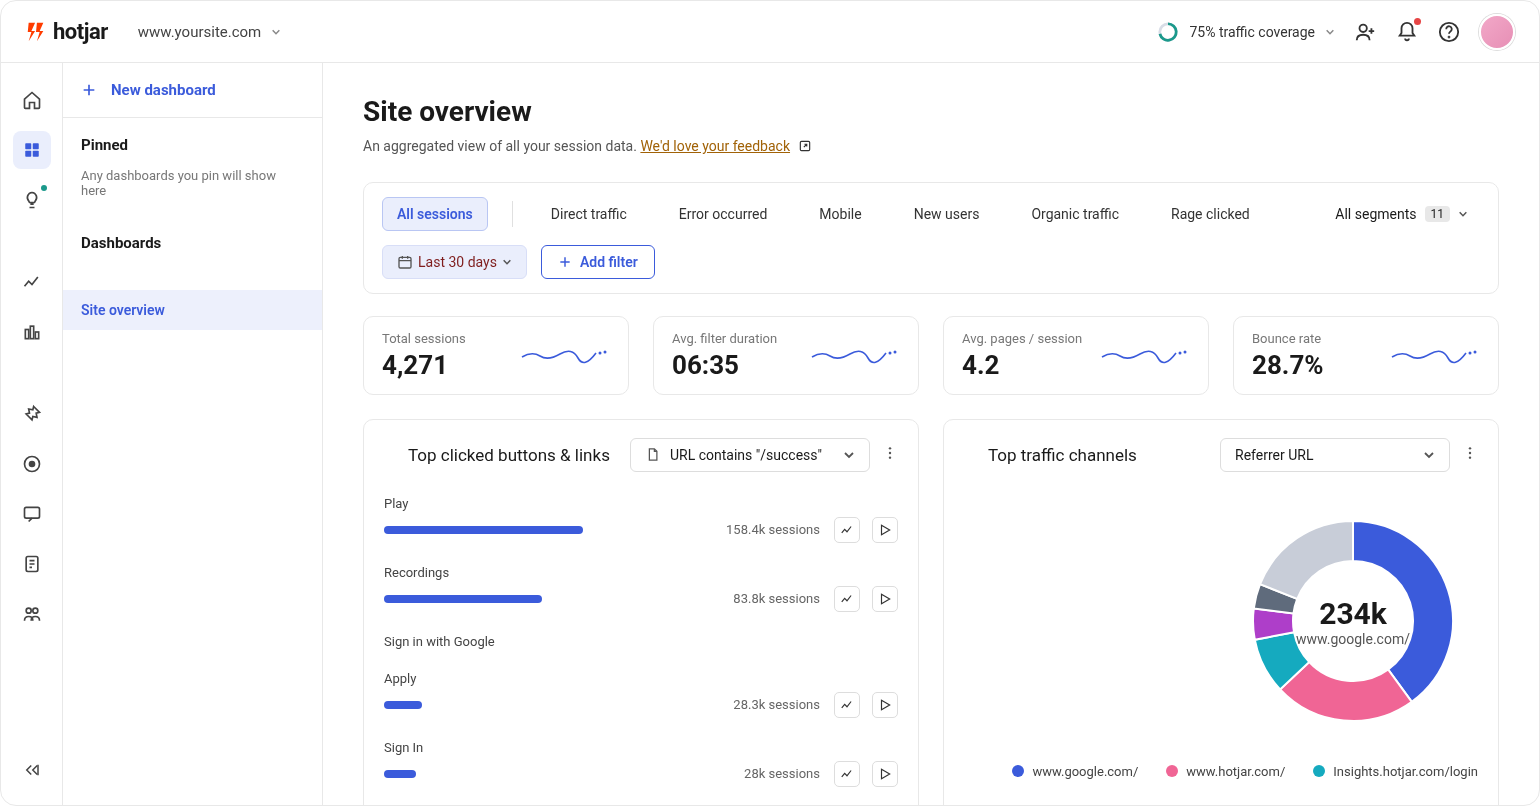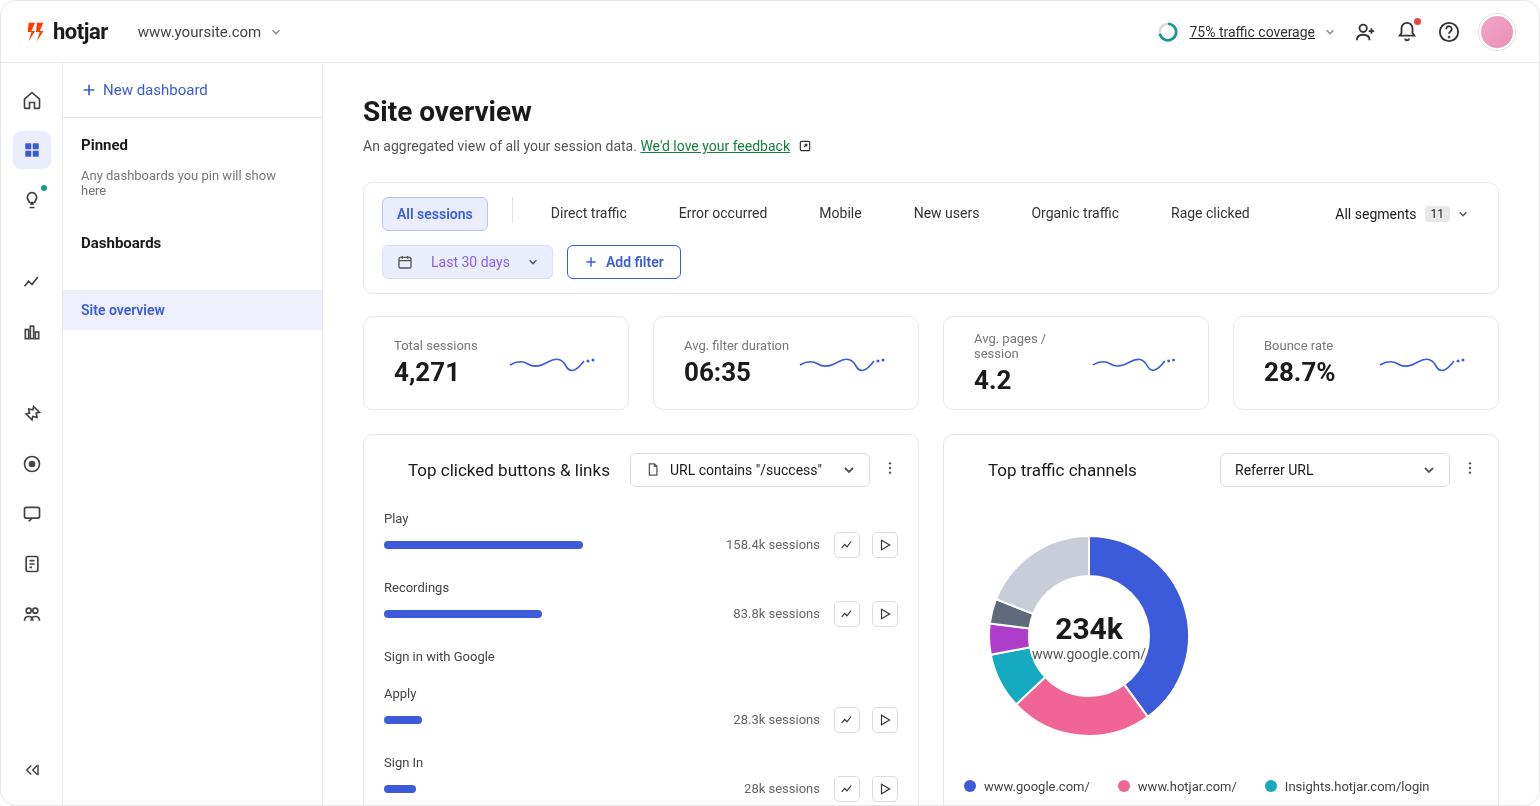--- a/index.html
+++ b/index.html
@@ -4,66 +4,66 @@
 <style>
 * { box-sizing: border-box; margin: 0; padding: 0; }
 body { font-family: -apple-system, BlinkMacSystemFont, "Segoe UI", Roboto, sans-serif; background: #fff; color: #1a1a1a; width: 1540px; height: 806px; overflow: hidden; border-radius: 16px; border: 1px solid #e8e8e8; }
 
 
 .topbar { height: 62px; border-bottom: 1px solid #e8e8e8; display: flex; align-items: center; padding: 0 24px; }
 .logo { display: flex; align-items: center; gap: 6px; font-size: 22px; font-weight: 700; letter-spacing: -0.5px; }
 .logo-mark { width: 22px; height: 22px; }
 .site-select { margin-left: 30px; display: flex; align-items: center; gap: 10px; color: #444; font-size: 15px; cursor: pointer; }
 .caret { width: 10px; height: 10px; }
-.topbar-right { margin-left: auto; display: flex; align-items: center; gap: 18px; text-decoration: underline; }
+.topbar-right { margin-left: auto; display: flex; align-items: center; gap: 18px; }
 .coverage { display: flex; align-items: center; gap: 10px; font-size: 14px; color: #333; cursor: pointer; }
 .ring { width: 22px; height: 22px; }
 .icon-btn { width: 24px; height: 24px; display: flex; align-items: center; justify-content: center; cursor: pointer; color: #333; position: relative; }
 .avatar { width: 36px; height: 36px; border-radius: 50%; background: linear-gradient(135deg,#f2a8c8,#e78fb5); border: 2px solid #fff; box-shadow: 0 0 0 1px #ddd; }
 
 
 .layout { display: flex; height: calc(806px - 62px); }
 .iconrail { width: 62px; border-right: 1px solid #e8e8e8; display: flex; flex-direction: column; align-items: center; padding-top: 18px; gap: 12px; }
 .iconrail .rail-item { width: 38px; height: 38px; display: flex; align-items: center; justify-content: center; border-radius: 8px; cursor: pointer; color: #444; position: relative; }
 .iconrail .rail-item.active { background: #eaeefc; color: #3b5bdb; }
 .iconrail .spacer { height: 20px; }
 .iconrail .bottom { margin-top: auto; margin-bottom: 18px; }
 .badge-dot { position:absolute; top:4px; right:4px; width:6px; height:6px; background:#1b998b; border-radius:50%; }
 
 .sidebar { width: 260px; border-right: 1px solid #e8e8e8; display: flex; flex-direction: column; }
 .sidebar .new-dash { padding: 18px 18px; border-bottom: 1px solid #e8e8e8; }
-.new-dash-btn { display: flex; align-items: center; gap: 6px; color: #3b5bdb; font-weight: 400; font-size: 15px; cursor: pointer; }
+.new-dash-btn { display: flex; align-items: center; gap: 14px; color: #3b5bdb; font-weight: 700; font-size: 15px; cursor: pointer; }
 .sidebar .section { padding: 18px; }
 .sidebar .section-title { font-weight: 700; font-size: 15px; margin-bottom: 14px; }
 .sidebar .hint { font-size: 13px; color: #777; }
 .sidebar .nav-item { padding: 12px 18px; font-size: 14px; color: #3b5bdb; cursor: pointer; }
 .sidebar .nav-item.active { background: #edf0fc; font-weight: 600; }
 
 .main { flex: 1; padding: 32px 40px 0 40px; overflow-y: hidden; }
 .page-header { display: flex; align-items: flex-start; }
 .page-title { font-size: 28px; font-weight: 700; margin-bottom: 10px; }
 .page-sub { font-size: 14px; color: #555; }
-.page-sub a { color: #15803d; text-decoration: underline; }
+.page-sub a { color: #a16207; text-decoration: underline; }
 .ext-icon { display:inline-block; vertical-align:middle; margin-left:4px; }
 .header-right { margin-left: auto; display: flex; align-items: center; gap: 14px; }
 .add-widget { background: #3b5bdb; color: #fff; border: none; padding: 10px 18px; border-radius: 6px; font-size: 15px; font-weight: 600; display: flex; align-items: center; gap: 8px; cursor: pointer; }
 
 .filters-card { margin-top: 26px; border: 1px solid #e8e8e8; border-radius: 10px; padding: 14px 18px; }
-.segments-row { display: flex; gap: 24px; }
+.segments-row { display: flex; align-items: center; gap: 24px; }
 .segment { font-size: 14px; color: #333; padding: 8px 14px; border-radius: 6px; cursor: pointer; white-space: nowrap; }
 .segment.active { background: #eaeefc; color: #3b5bdb; font-weight: 600; border: 1px solid #b9c6f3; }
 .seg-divider { width: 1px; height: 26px; background: #e0e0e0; }
 .all-segments { margin-left: auto; display: flex; align-items: center; gap: 8px; font-size: 14px; padding: 6px 12px; border-radius: 6px; cursor: pointer; }
 .count-pill { background: #e8e8e8; padding: 1px 6px; border-radius: 4px; font-size: 12px; }
 .filters-row { display: flex; align-items: center; gap: 14px; margin-top: 14px; }
-.date-select { background: #eaeefc; border: 1px solid #d8def7; padding: 8px 14px; border-radius: 6px; display: flex; align-items: center; gap: 18px; font-size: 14px; color: #8b5cf6; cursor: pointer; }
+.date-select { background: #eaeefc; border: 1px solid #d8def7; padding: 8px 14px; border-radius: 6px; display: flex; align-items: center; gap: 5px; font-size: 14px; color: #7f1d1d; cursor: pointer; }
 .add-filter { border: 1px solid #3b5bdb; color: #3b5bdb; padding: 8px 16px; border-radius: 6px; display: flex; align-items: center; gap: 8px; font-size: 14px; font-weight: 600; cursor: pointer; }
 
 .kpi-row { display: flex; gap: 24px; margin-top: 22px; }
-.kpi-card { flex: 1; border: 1px solid #e8e8e8; border-radius: 10px; padding: 14px 30px; display: flex; align-items: center; }
+.kpi-card { flex: 1; border: 1px solid #e8e8e8; border-radius: 10px; padding: 14px 18px; display: flex; align-items: center; }
 .kpi-label { font-size: 13px; color: #777; margin-bottom: 4px; }
 .kpi-value { font-size: 26px; font-weight: 700; }
 .sparkline { margin-left: auto; width: 90px; height: 24px; }
 
 .cards-row { display: flex; gap: 24px; margin-top: 24px; }
 .panel { flex: 1; border: 1px solid #e8e8e8; border-radius: 10px; padding: 18px 20px; }
 .panel-header { display: flex; align-items: center; margin-bottom: 24px; }
 .panel-title { font-size: 17px; font-weight: 400; margin-left: 24px; }
 .url-filter { margin-left: auto; border: 1px solid #ddd; border-radius: 6px; padding: 8px 14px; display: flex; align-items: center; gap: 10px; font-size: 14px; cursor: pointer; margin-right: 12px; width: 240px; justify-content: space-between; }
 .url-filter .inner { display: flex; align-items: center; gap: 10px; }
@@ -71,21 +71,21 @@
 
 .click-row { margin-bottom: 22px; }
 .click-label { font-size: 13px; color: #444; margin-bottom: 6px; }
 .click-body { display: flex; align-items: center; }
 .bar-area { flex: 1; height: 8px; background: transparent; position: relative; }
 .bar-fill { height: 8px; background: #3b5bdb; border-radius: 4px; }
 .sessions { width: 120px; text-align: right; font-size: 13px; color: #666; }
 .row-icons { display: flex; gap: 12px; margin-left: 14px; }
 .row-icons .iconb { width: 26px; height: 26px; border: 1px solid #ddd; border-radius: 5px; display: flex; align-items: center; justify-content: center; cursor: pointer; color: #333; }
 
-.donut-wrap { display: flex; flex-direction: column; align-items: flex-start; }
+.donut-wrap { display: flex; flex-direction: column; align-items: flex-end; }
 .donut { position: relative; width: 250px; height: 250px; }
 .donut-center { position: absolute; top: 50%; left: 50%; transform: translate(-50%,-50%); text-align: center; }
 .donut-value { font-size: 30px; font-weight: 700; }
 .donut-sub { font-size: 14px; color: #555; }
 .legend { display: flex; gap: 28px; margin-top: 18px; }
 .legend-item { display: flex; align-items: center; gap: 8px; font-size: 13px; color: #444; }
 .legend-dot { width: 12px; height: 12px; border-radius: 50%; }
 
 .channel-select { margin-left: auto; border: 1px solid #ddd; border-radius: 6px; padding: 8px 14px; display: flex; align-items: center; gap: 10px; font-size: 14px; cursor: pointer; margin-right: 12px; width: 230px; justify-content: space-between; }
 .notif-dot { position:absolute; top:-2px; right:-2px; width:7px; height:7px; background:#e64545; border-radius:50%; }

